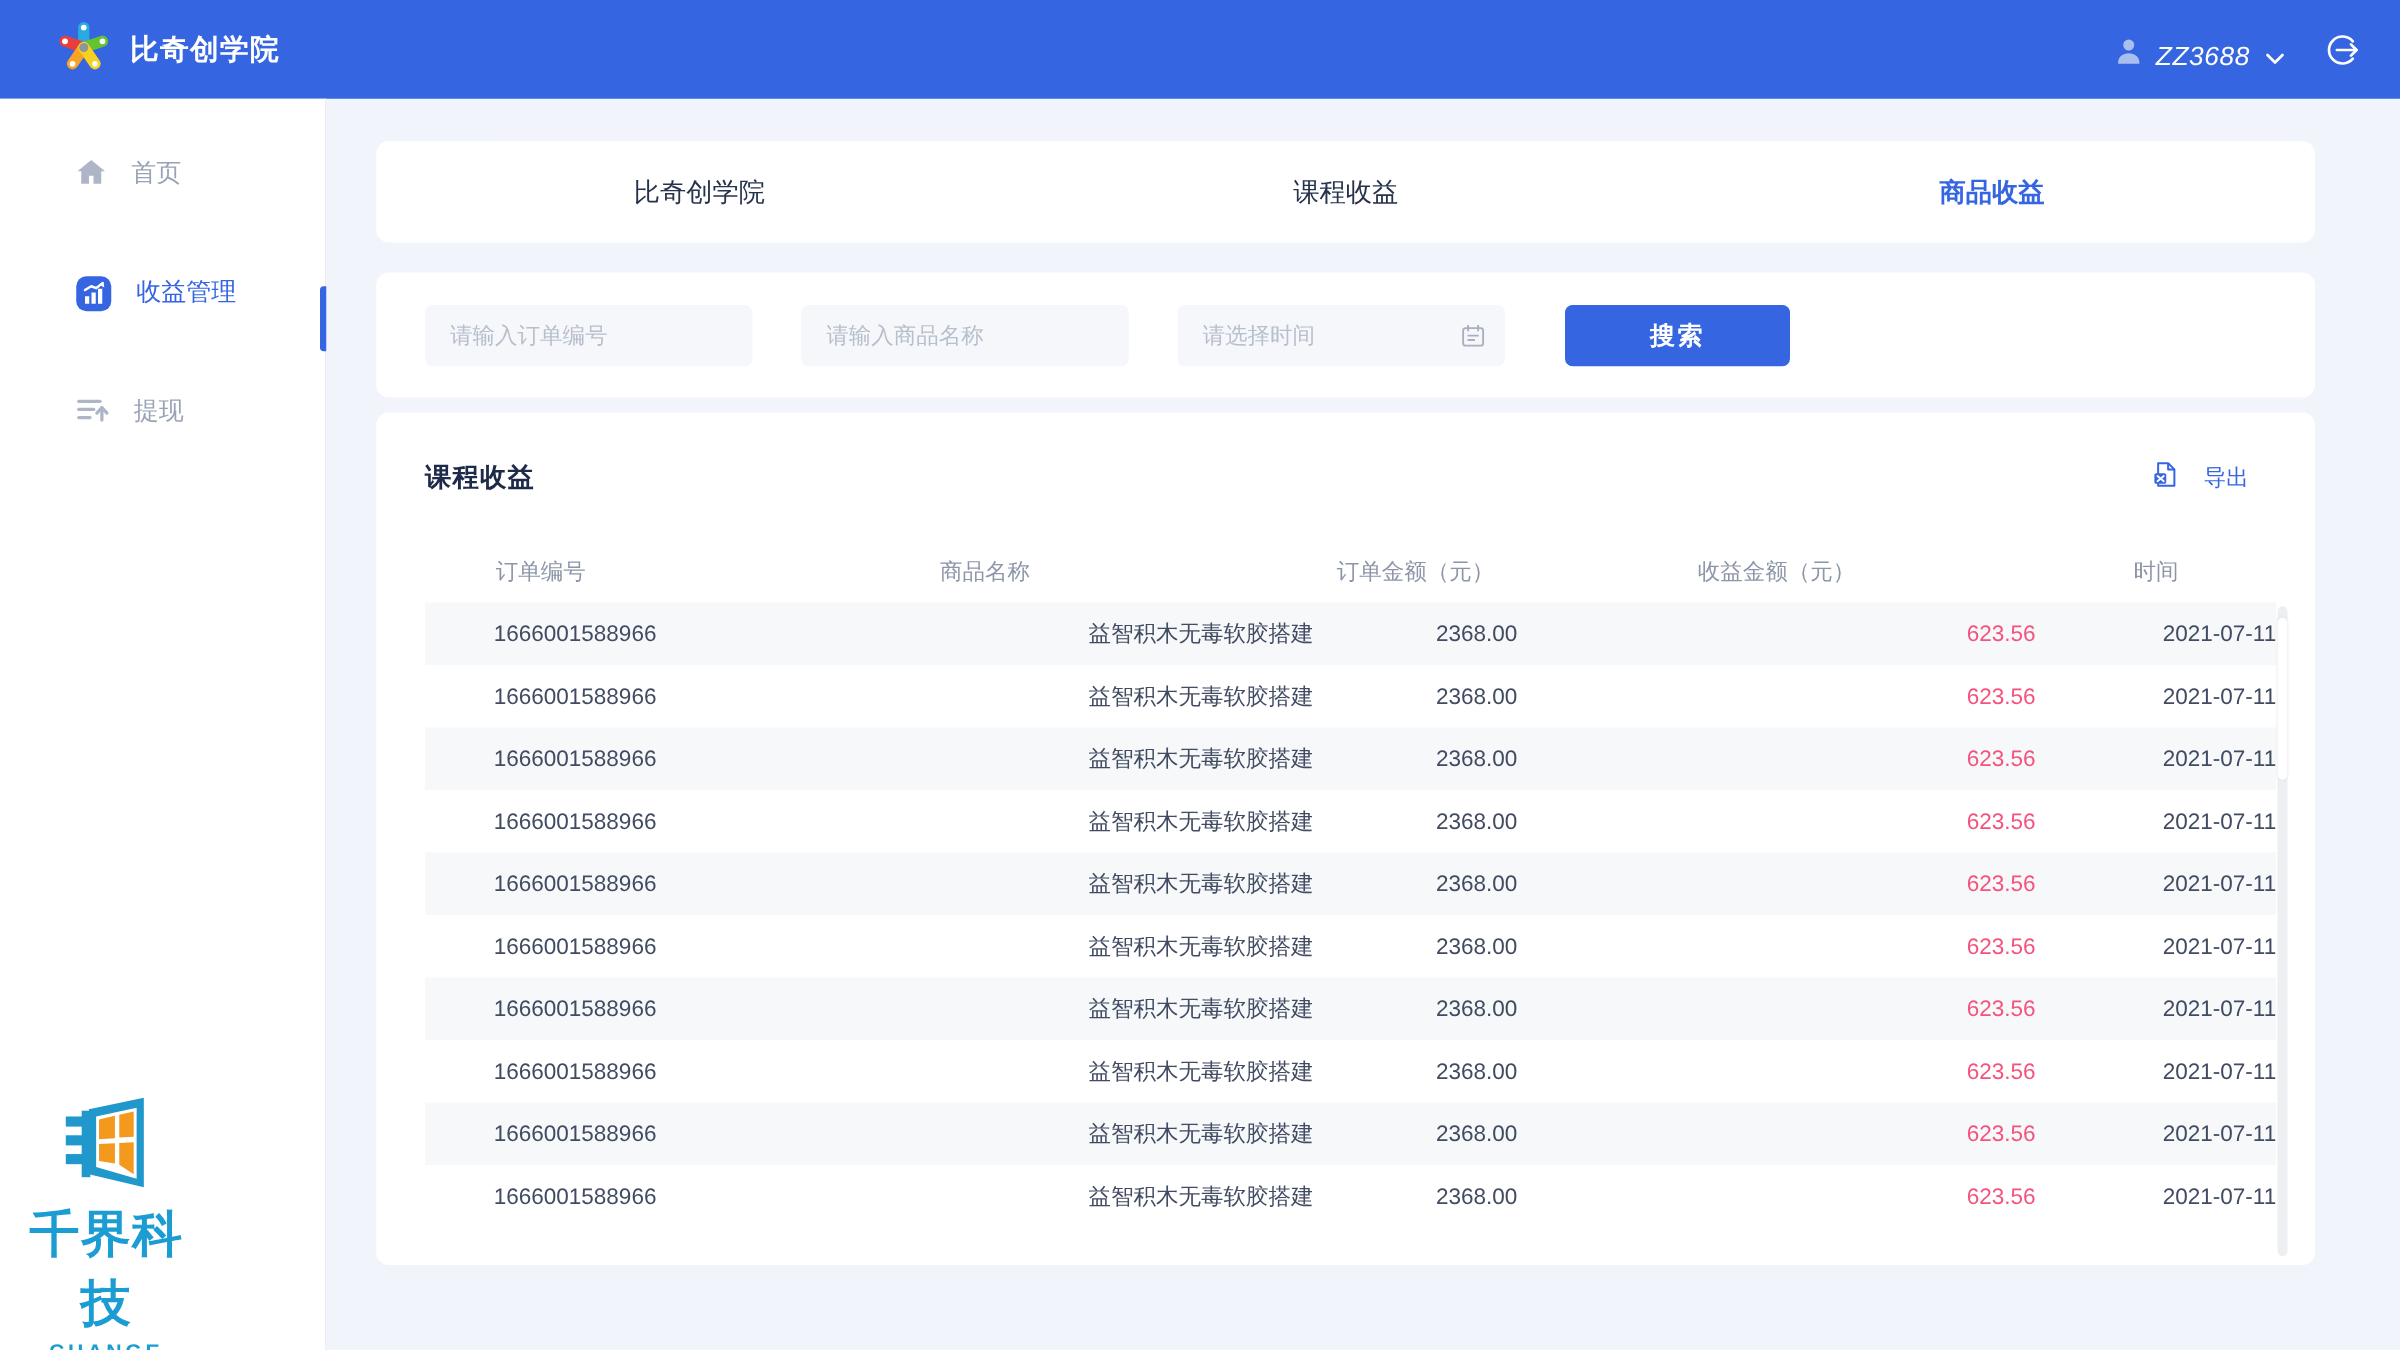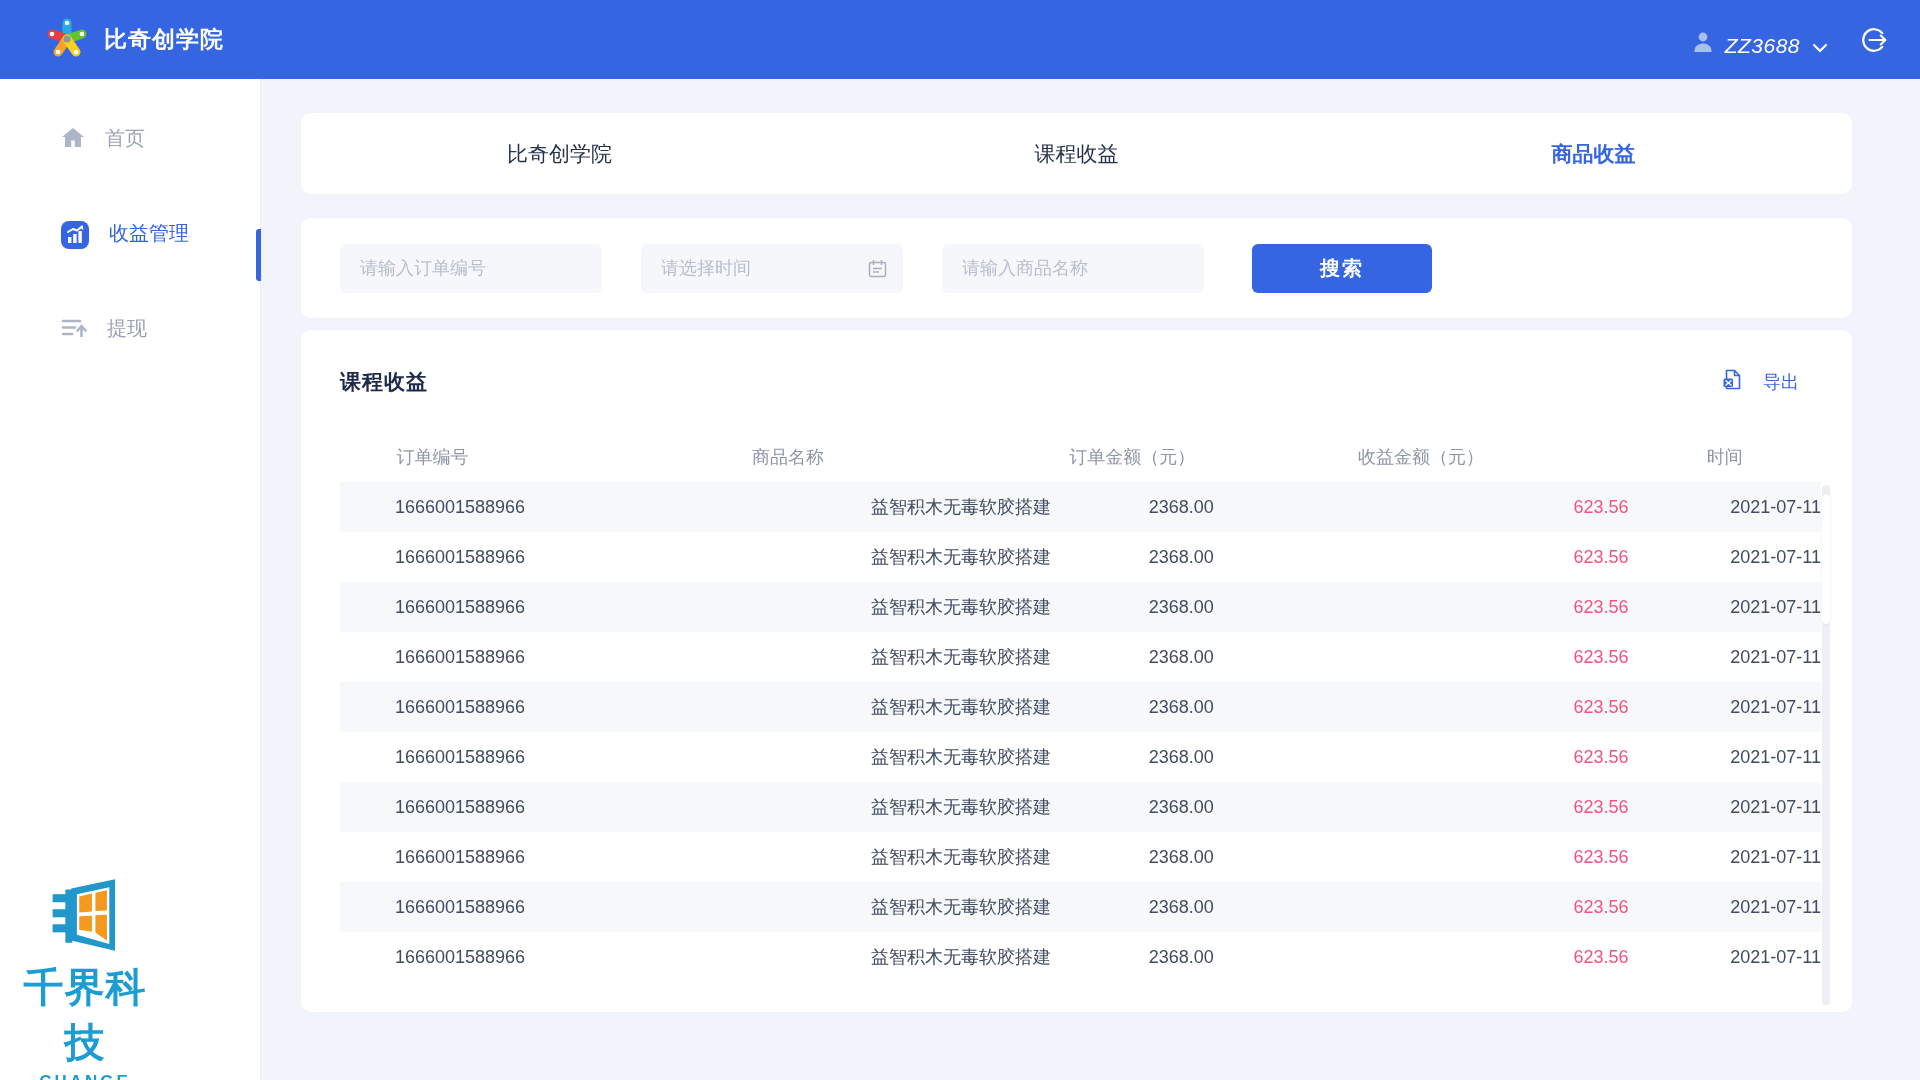--- a/index.html
+++ b/index.html
@@ -188,33 +188,33 @@
       <div class="tab">比奇创学院</div>
       <div class="tab">课程收益</div>
       <div class="tab active">商品收益</div>
     </div>
 
     <div class="card search-card">
       <div class="inp-wrap">
         <input class="inp noicon" placeholder="请输入订单编号" style="">
       </div>
       <div class="inp-wrap">
+        <input class="inp noicon" placeholder="请输入商品名称" style="">
+      </div>
+      <div class="inp-wrap">
         <input class="inp" placeholder="请选择时间" style="">
         <span class="cal-ic">
           <svg width="19" height="19" viewBox="0 0 19 19" fill="none" stroke="#A8AFBE" stroke-width="1.5">
             <rect x="1.5" y="3.5" width="16" height="14" rx="2"></rect>
             <line x1="5.5" y1="1" x2="5.5" y2="6"></line>
             <line x1="13.5" y1="1" x2="13.5" y2="6"></line>
             <line x1="5" y1="9.5" x2="14" y2="9.5"></line>
             <line x1="5" y1="13" x2="11" y2="13"></line>
           </svg>
         </span>
-      </div>
-      <div class="inp-wrap">
-        <input class="inp noicon" placeholder="请输入商品名称" style="">
       </div>
       <button class="search-btn">搜索</button>
     </div>
 
     <div class="card table-card">
       <div class="table-top">
         <span class="table-title">课程收益</span>
         <span class="export">
           <span>
             <svg width="21" height="21" viewBox="0 0 21 21">

